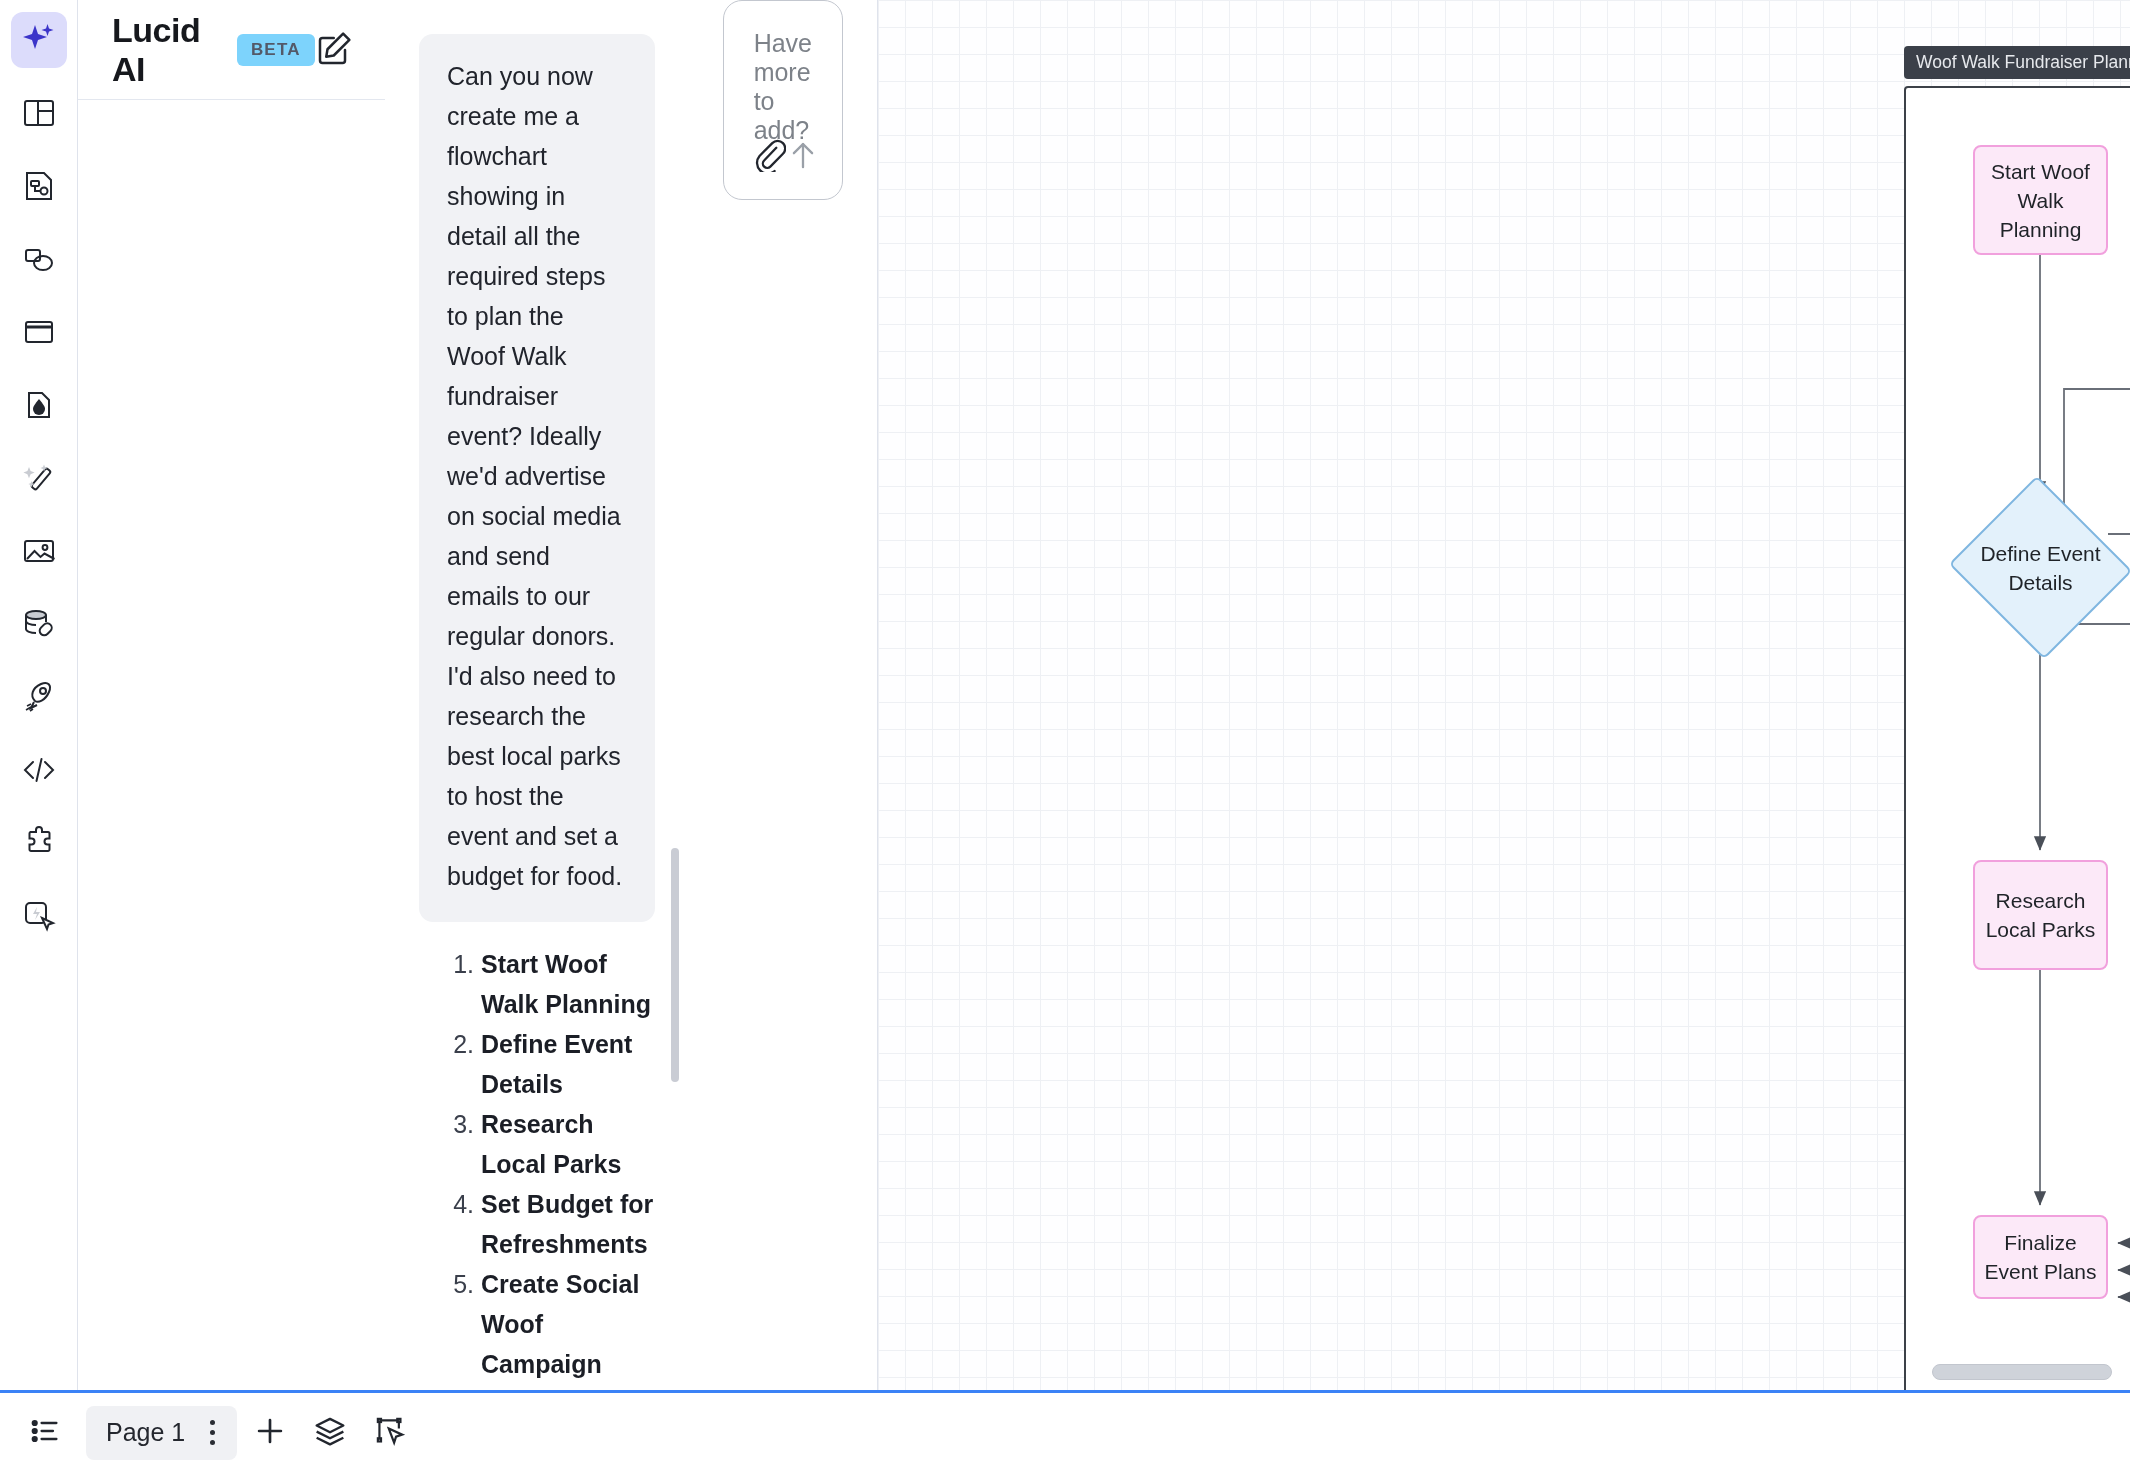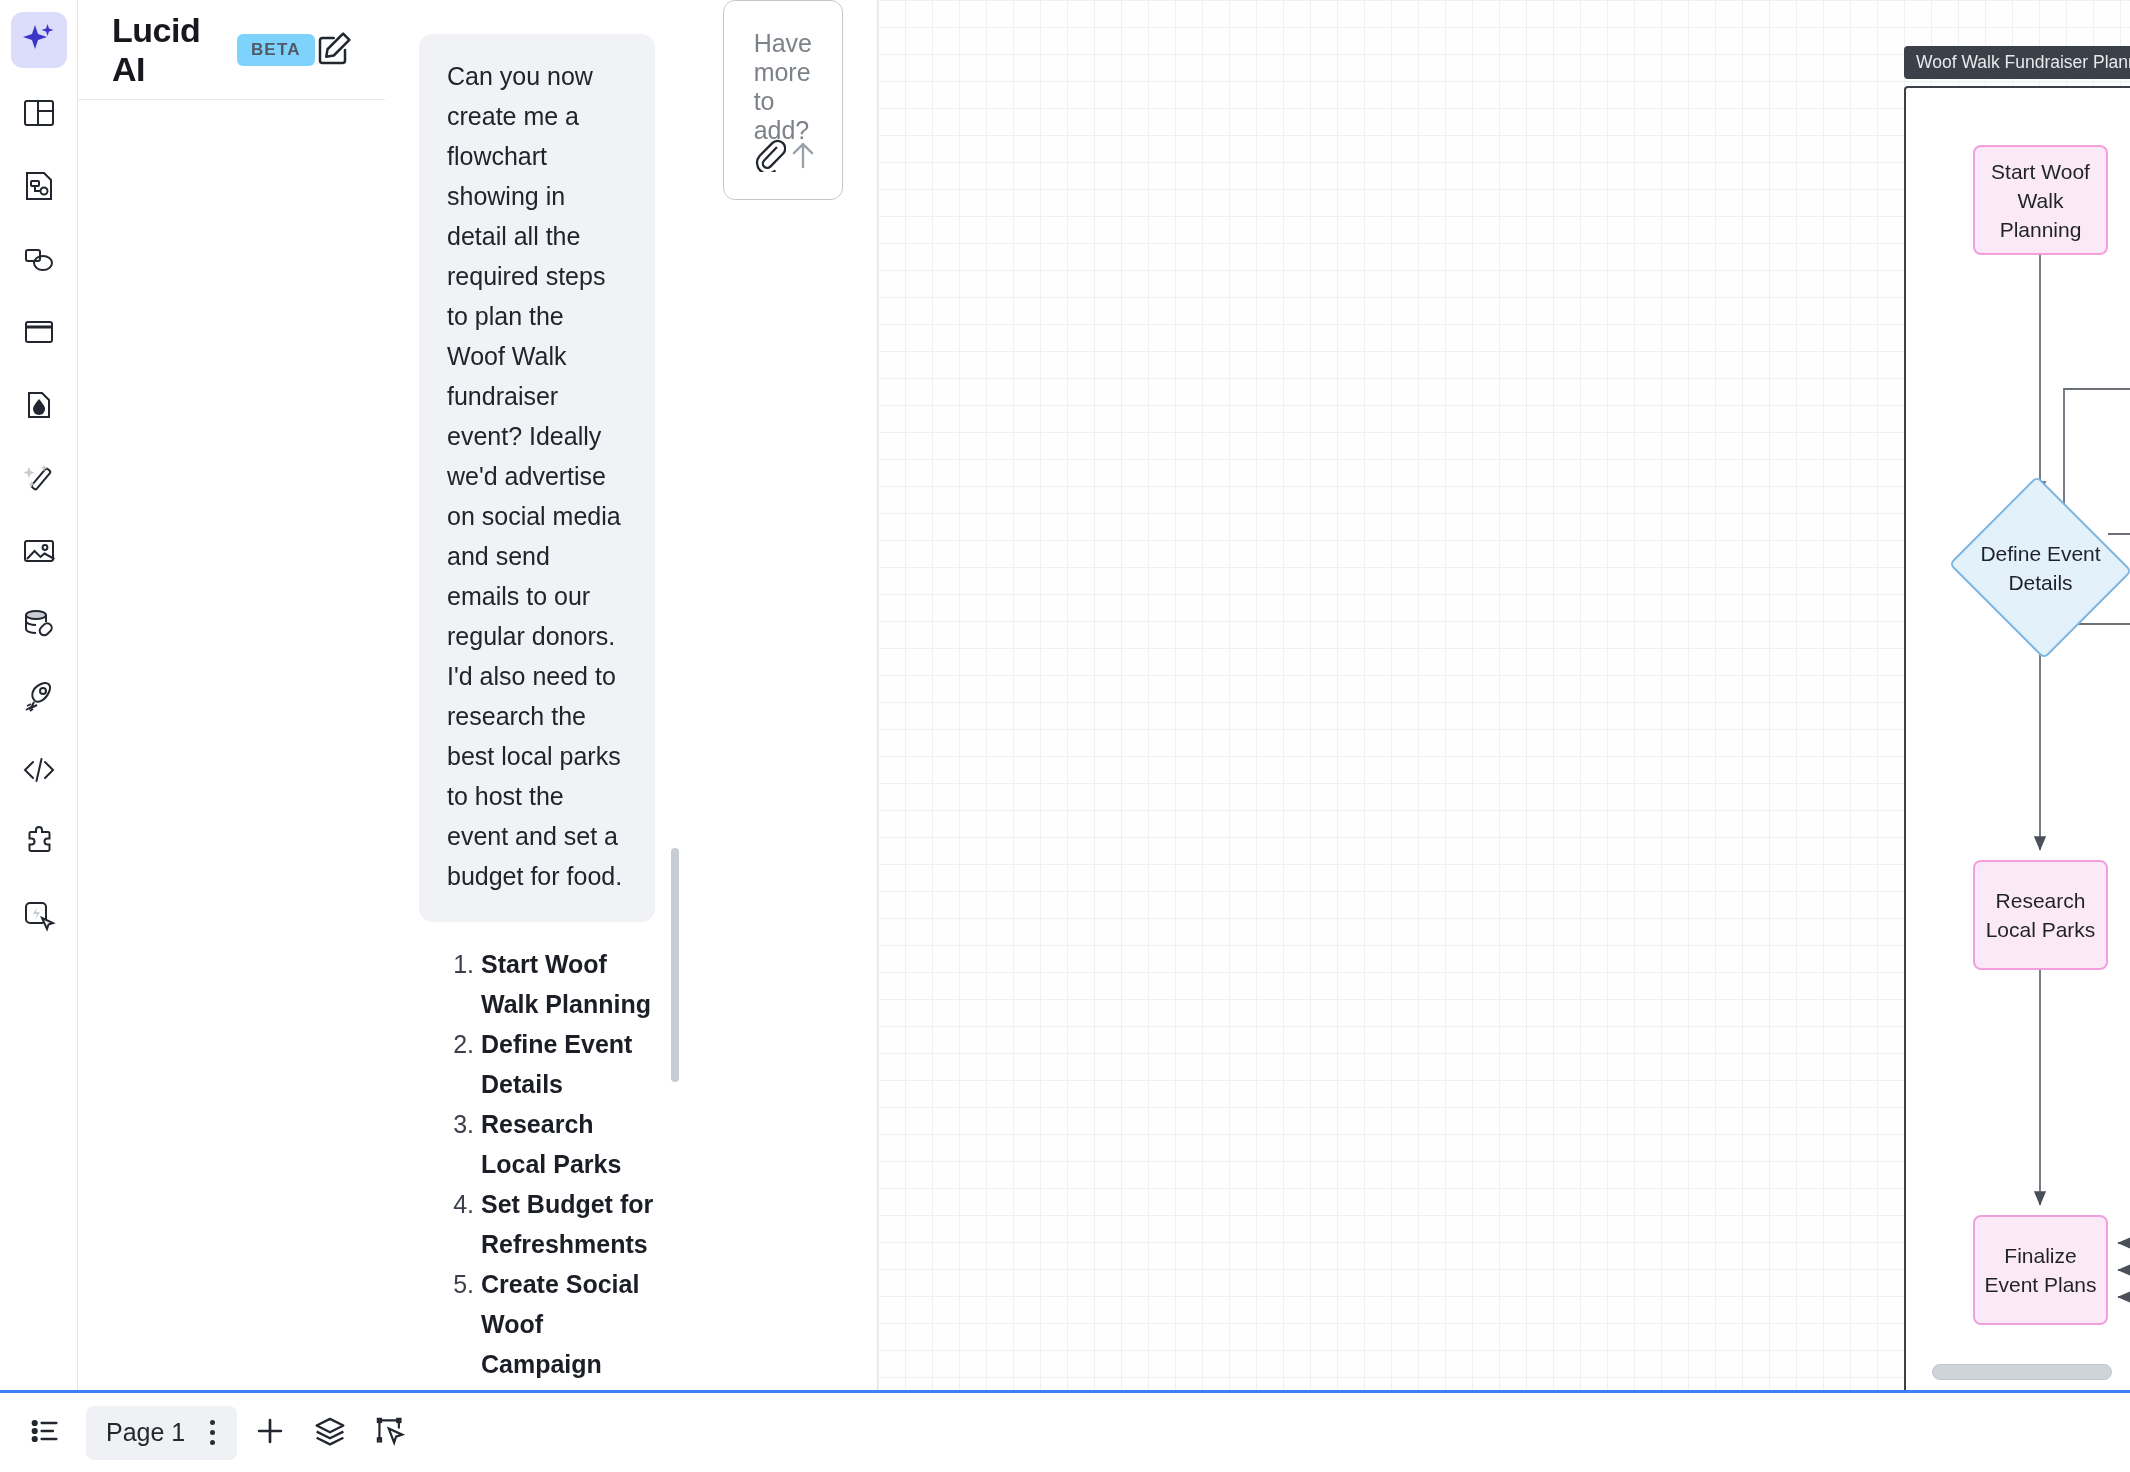--- a/index.html
+++ b/index.html
@@ -95,21 +95,21 @@
 
   .scroll-track {
     position: absolute; right: 10px; top: 848px;
     width: 8px; height: 234px; border-radius: 5px;
     background: #c9ccd4;
   }
 
   .chat-input-wrap { padding: 0 34px 0 34px; }
   .chat-input {
     border: 1.5px solid #c3c7cf;
-    border-radius: 12px;
+    border-radius: 19px;
     height: 200px;
     padding: 28px 30px 0 30px;
     display: flex; flex-direction: column;
     position: relative;
   }
   .chat-placeholder {
     font-size: 25px; color: #7d8289;
   }
   .input-tools {
     position: absolute; left: 28px; right: 28px; bottom: 22px;
@@ -429,21 +429,21 @@
 
       <div class="node decision" style="left:1095px; top:505px; width:135px; height:125px;">
         <span class="diamond-shape"></span>
         <span class="diamond-label">Define Event Details</span>
       </div>
 
       <div class="node" style="left:1095px; top:860px; width:135px; height:110px;">
         <span>Research Local Parks</span>
       </div>
 
-      <div class="node" style="left:1095px; top:1215px; width:135px; height:110px;align-items:center;">
+      <div class="node" style="left:1095px; top:1215px; width:135px; height:84px;align-items:center;">
         <span>Finalize Event Plans</span>
       </div>
 
       <div class="h-scroll"></div>
     </div>
   </div>
 
   <div class="bottombar">
     <div class="bb-btn">
       <span>

